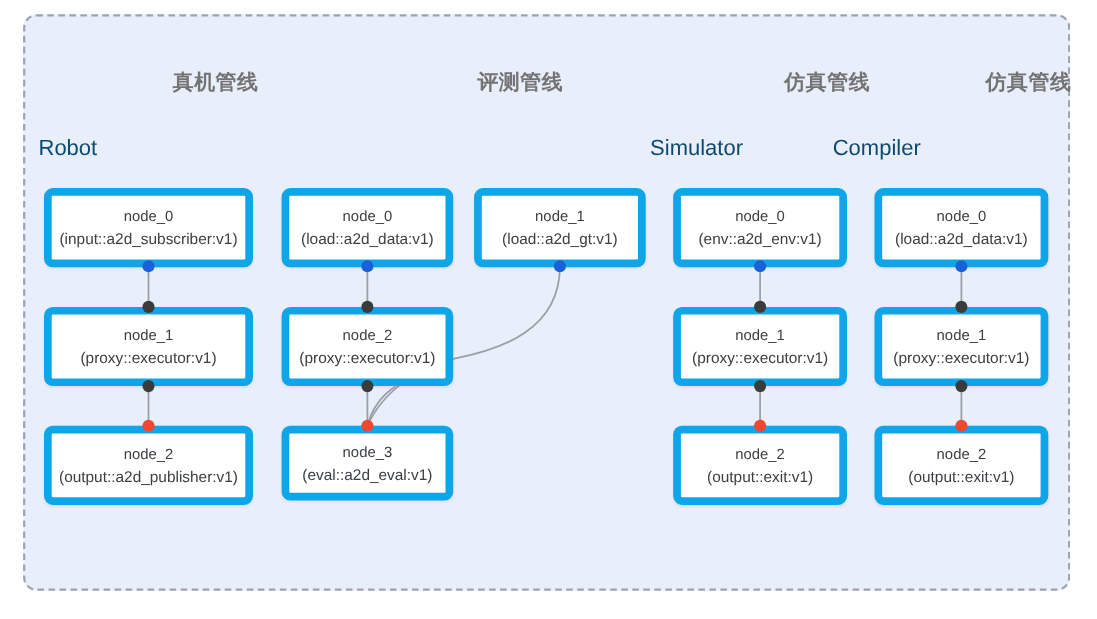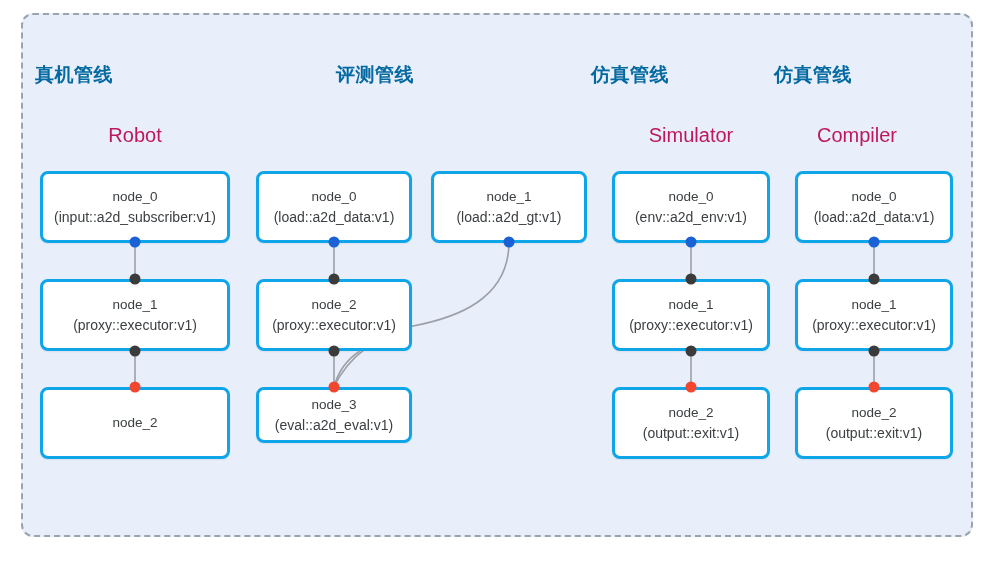--- a/index.html
+++ b/index.html
@@ -32,43 +32,43 @@
     box-sizing: border-box;
     background: #e8eefa;
     border: 2px dashed #9aa3ae;
     border-radius: 12px;
   }
 
   
   .col-title-cn {
     position: absolute;
     top: 62px;
-    text-align: left;
+    text-align: right;
     font-size: 19px;
     font-weight: bold;
-    color: #0369a1;
+    color: #737373;
     letter-spacing: 0.5px;
     white-space: nowrap;
   }
   .col-title-en {
     position: absolute;
     top: 124px;
-    text-align: center;
+    text-align: left;
     font-size: 20px;
     font-weight: normal;
-    color: #be185d;
+    color: #0c4a6e;
     white-space: nowrap;
   }
 
   
   .node {
     position: absolute;
     box-sizing: border-box;
     background: #ffffff;
-    border: 3px solid #0ea5e9;
+    border: 7px solid #0ea5e9;
     border-radius: 8px;
     box-shadow: 0 1px 2px rgba(30,40,60,0.07);
     display: flex;
     flex-direction: column;
     align-items: center;
     justify-content: center;
     z-index: 3;
   }
   .node .nm {
     font-size: 13.5px;
@@ -153,45 +153,46 @@
 
   <div class="node" style="left:40px; top:279px; width:190px; height:72px;">
     <div class="nm">node_1</div>
     <div class="nt">(proxy::executor:v1)</div>
   </div>
   <div class="port black" style="left:135px; top:279px;"></div>
   <div class="port black" style="left:135px; top:351px;"></div>
 
   <div class="node" style="left:40px; top:387px; width:190px; height:72px;">
     <div class="nm">node_2</div>
+    <div class="nt">(output::a2d_publisher:v1)</div>
   </div>
   <div class="port red" style="left:135px; top:387px;"></div>
 
-  <div class="col-title-cn" style="left:336px; width:200px;">评测管线</div>
+  <div class="col-title-cn" style="left:312px; width:200px;">评测管线</div>
 
   <div class="node" style="left:256px; top:171px; width:156px; height:72px;">
     <div class="nm">node_0</div>
     <div class="nt">(load::a2d_data:v1)</div>
   </div>
   <div class="port blue" style="left:334px; top:242px;"></div>
 
   <div class="node" style="left:431px; top:171px; width:156px; height:72px;">
     <div class="nm">node_1</div>
     <div class="nt">(load::a2d_gt:v1)</div>
   </div>
   <div class="port blue" style="left:509px; top:242px;"></div>
 
   <div class="node" style="left:256px; top:279px; width:156px; height:72px;">
     <div class="nm">node_2</div>
     <div class="nt">(proxy::executor:v1)</div>
   </div>
   <div class="port black" style="left:334px; top:279px;"></div>
   <div class="port black" style="left:334px; top:351px;"></div>
 
-  <div class="node" style="left:256px; top:387px; width:156px; height:56px;">
+  <div class="node" style="left:256px; top:387px; width:156px; height:68px;">
     <div class="nm">node_3</div>
     <div class="nt">(eval::a2d_eval:v1)</div>
   </div>
   <div class="port red" style="left:334px; top:387px; z-index:6;"></div>
 
   <div class="col-title-cn" style="left:591px; width:200px;">仿真管线</div>
   <div class="col-title-en" style="left:591px; width:200px;">Simulator</div>
 
   <div class="node" style="left:612px; top:171px; width:158px; height:72px;">
     <div class="nm">node_0</div>

